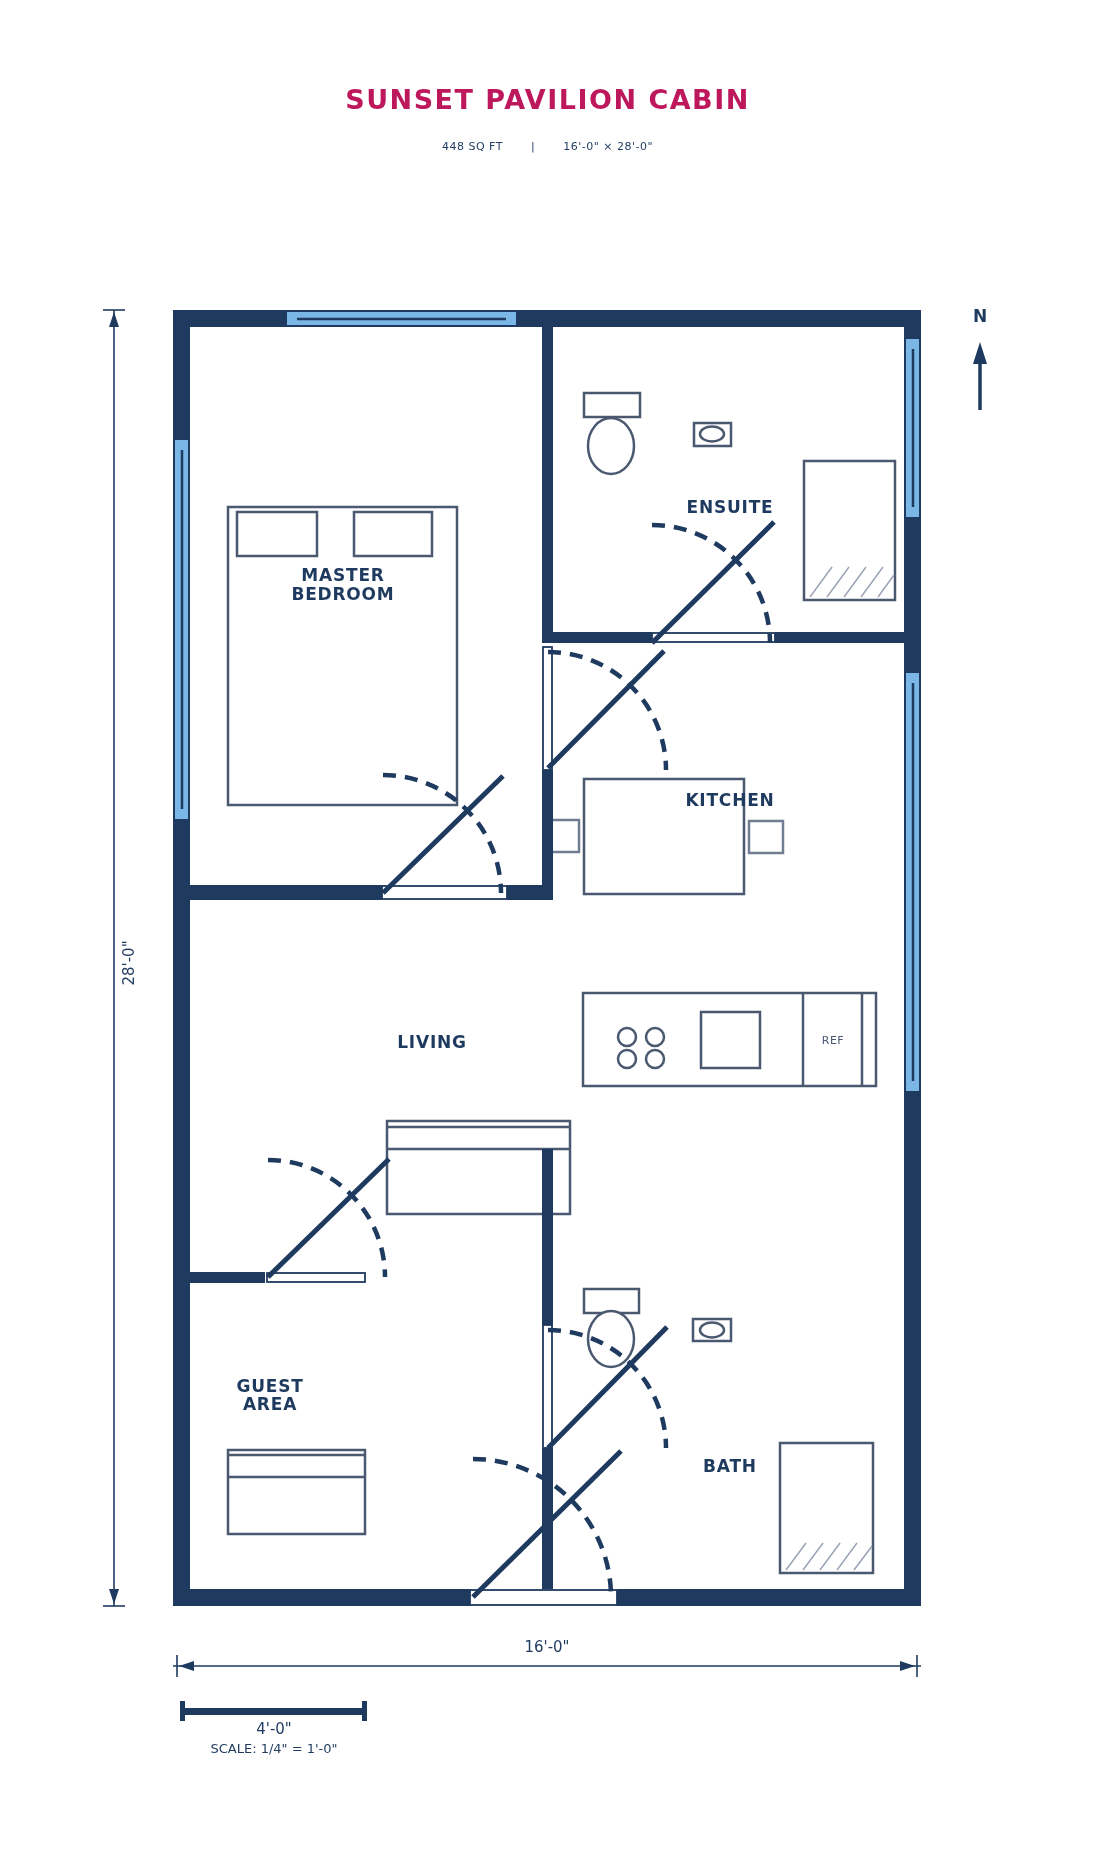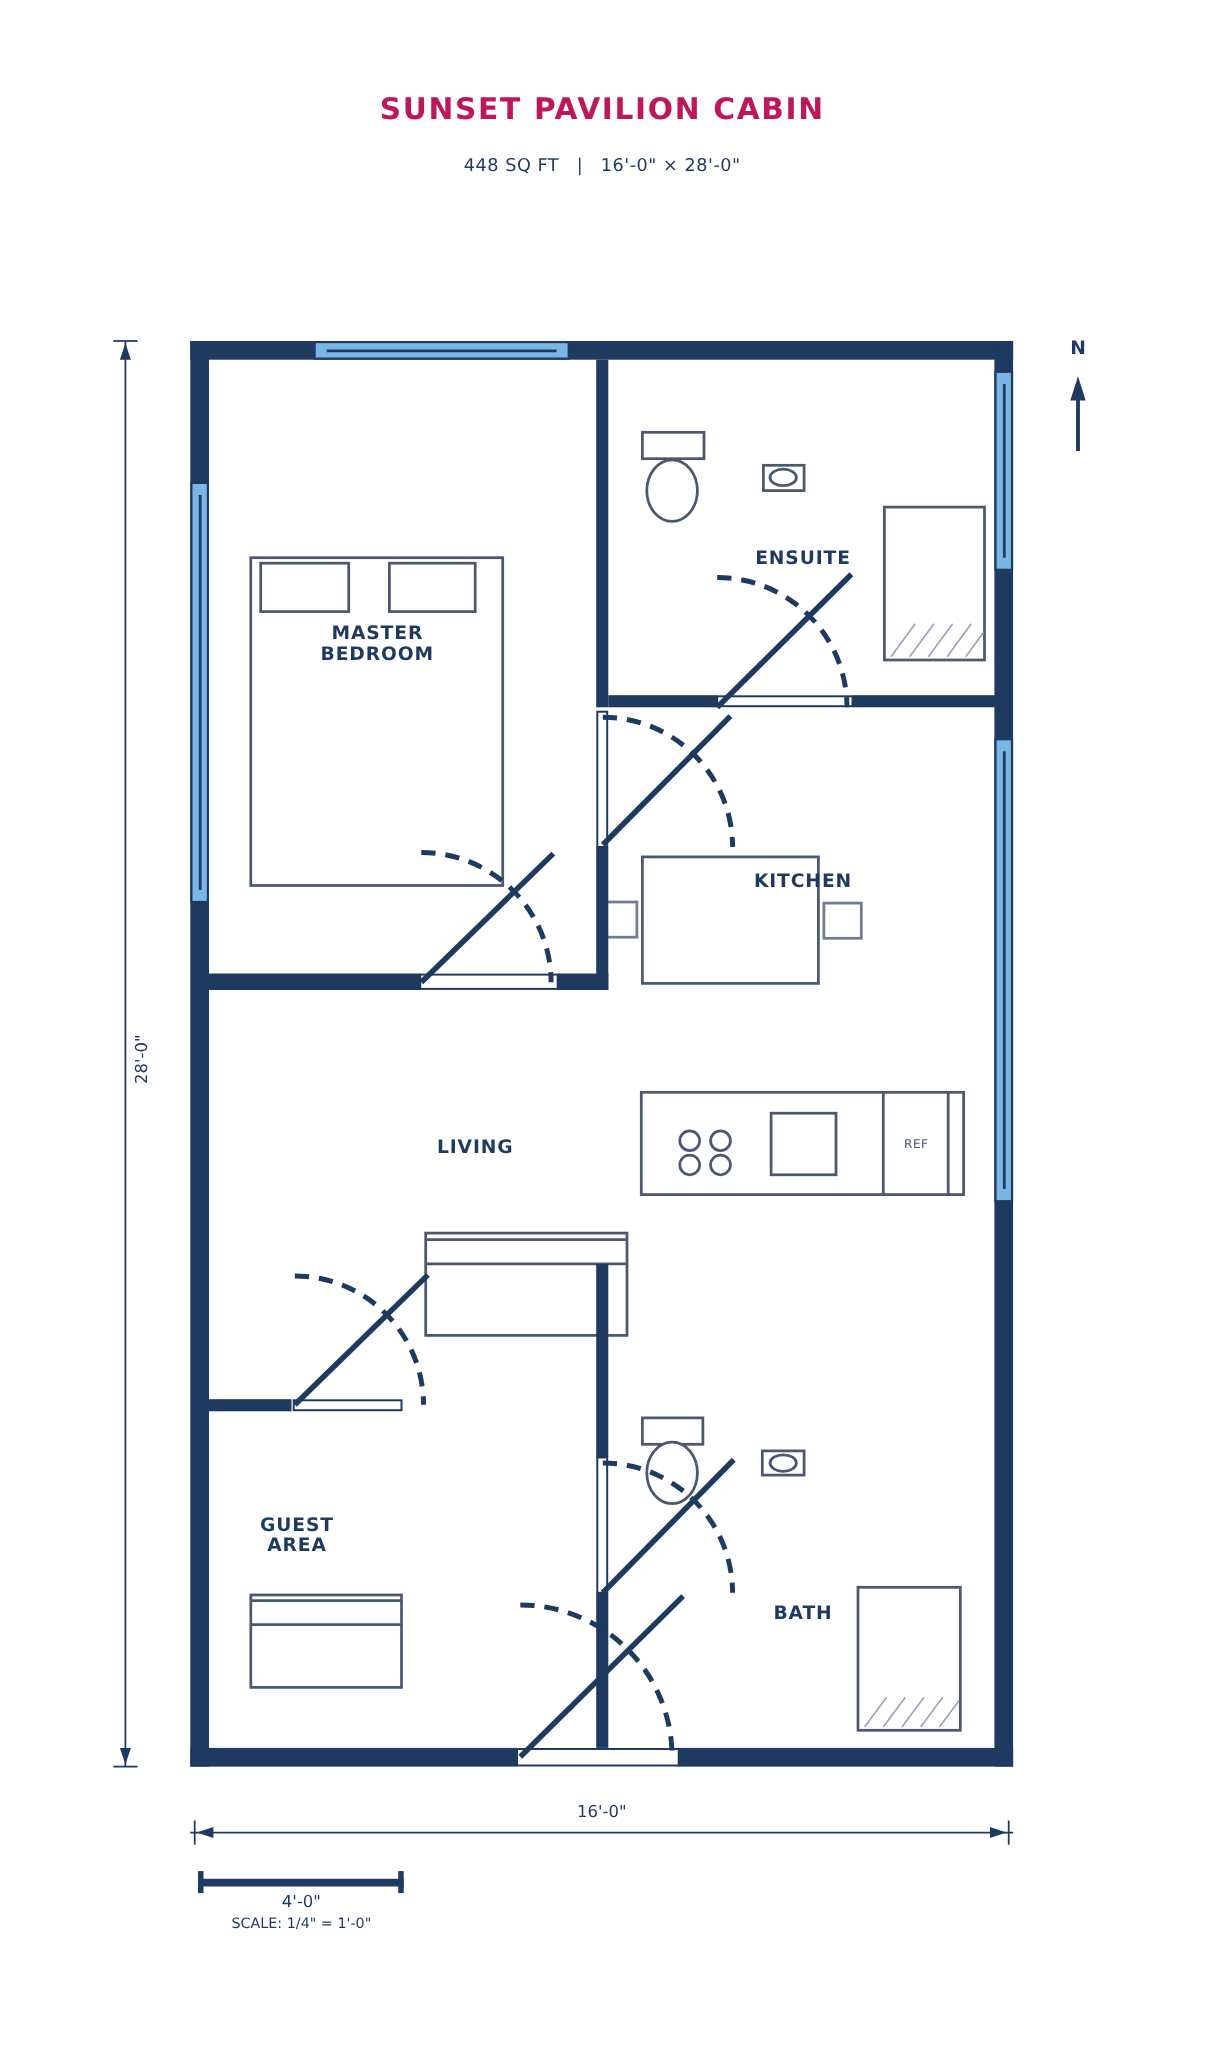--- a/index.html
+++ b/index.html
@@ -12,22 +12,22 @@
     overflow:hidden;
   }
   .title{
     position:absolute;top:84px;left:0;width:100%;
     text-align:center;
     font-size:27px;font-weight:bold;letter-spacing:1.5px;
     color:#be185d;
   }
   .subtitle{
     position:absolute;top:140px;left:0;width:100%;
-    display:flex;justify-content:center;align-items:center;gap:16px;
-    font-size:16px;color:#1e3a5f;letter-spacing:0.5px;
+    display:flex;justify-content:center;align-items:center;gap:28px;
+    font-size:11px;color:#1e3a5f;letter-spacing:0.5px;
   }
   svg text{
     font-family:"DejaVu Sans","Liberation Sans",sans-serif;
     fill:#1e3a5f;
   }
   .room-label{font-size:17px;font-weight:bold;letter-spacing:0.8px;}
   .small-label{font-size:11px;letter-spacing:0.5px;fill:#4a5870;}
   .dim-label{font-size:15px;}
   .scale-label{font-size:13px;}
   .north-label{font-size:17px;font-weight:bold;}

